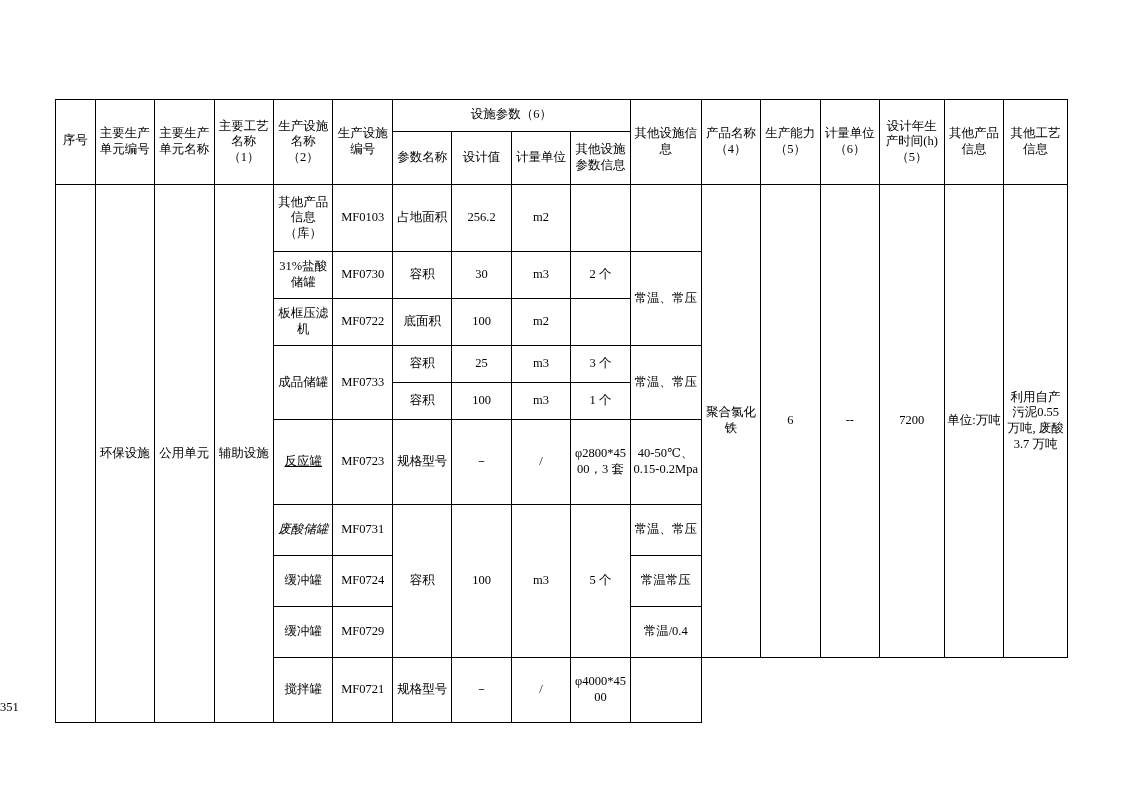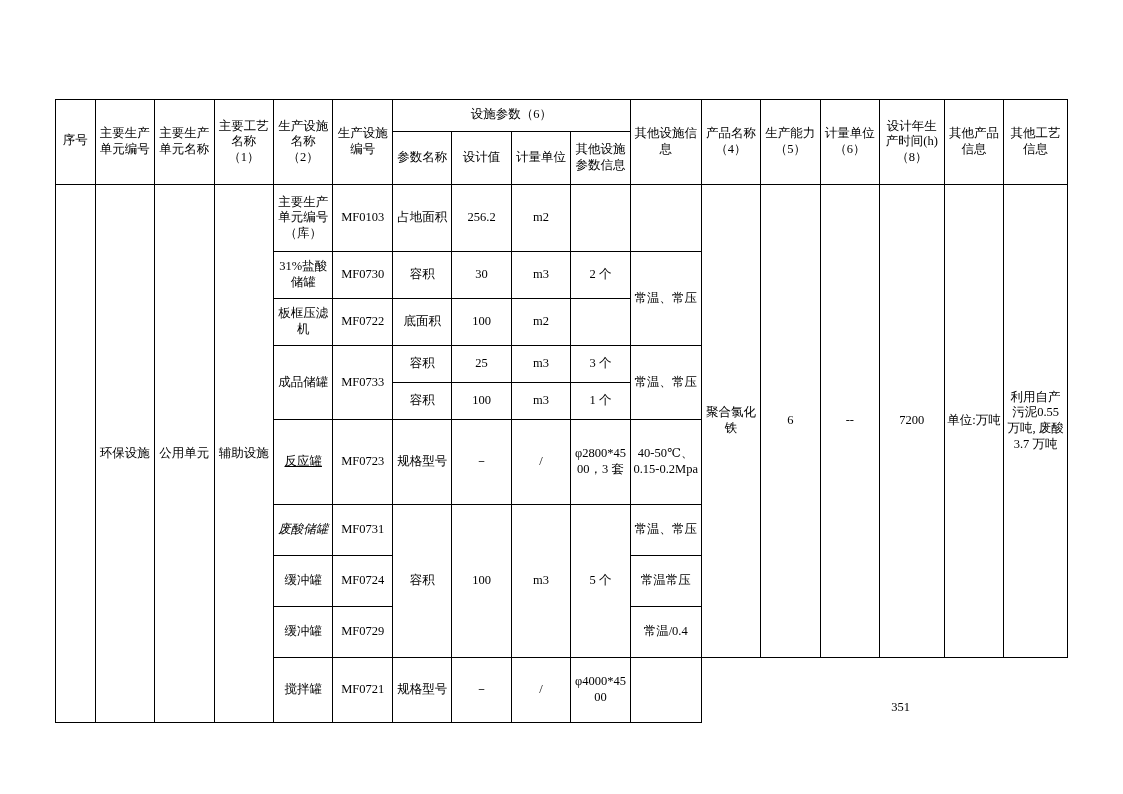--- a/index.html
+++ b/index.html
@@ -45,21 +45,21 @@
   }
   .hdr-tall {
     height: 78px;
     font-family: Liberation Mono, monospace;
   }
   .page-number {
     position: absolute;
     left: 0;
     top: 700px;
     width: 910px;
-    text-align: right;
+    text-align: left;
     font-size: 12.5px;
     font-family: "Liberation Serif", "DejaVu Serif", serif;
   }
   
   col.c-seq      { width: 38px; }
   col.c-unitno   { width: 57px; }
   col.c-unitname { width: 57px; }
   col.c-proc     { width: 57px; }
   col.c-facname  { width: 57px; }
   col.c-facno    { width: 57px; }
@@ -106,39 +106,39 @@
         <th rowspan="2">主要生产单元编号</th>
         <th rowspan="2">主要生产单元名称</th>
         <th rowspan="2">主要工艺名称（1）</th>
         <th rowspan="2">生产设施名称（2）</th>
         <th rowspan="2">生产设施编号</th>
         <th colspan="4">设施参数（6）</th>
         <th rowspan="2">其他设施信息</th>
         <th rowspan="2">产品名称（4）</th>
         <th rowspan="2">生产能力（5）</th>
         <th rowspan="2">计量单位（6）</th>
-        <th rowspan="2">设计年生产时间(h)（8）</th>
+        <th rowspan="2">设计年生产时间(h)（5）</th>
         <th rowspan="2">其他产品信息</th>
         <th rowspan="2">其他工艺信息</th>
       </tr>
       <tr>
         <th>参数名称</th>
         <th>设计值</th>
         <th>计量单位</th>
         <th>其他设施参数信息</th>
       </tr>
     </thead>
     <tbody>
 
       <tr>
         <td rowspan="10"></td>
         <td rowspan="10">环保设施</td>
         <td rowspan="10">公用单元</td>
         <td rowspan="10">辅助设施</td>
-        <td style="height:60px;">主要生产单元编号（库）</td>
+        <td style="height:60px;">其他产品信息（库）</td>
         <td>MF0103</td>
         <td>占地面积</td>
         <td>256.2</td>
         <td>m2</td>
         <td></td>
         <td></td>
         <td rowspan="9">聚合氯化铁</td>
         <td rowspan="9">6</td>
         <td rowspan="9">--</td>
         <td rowspan="9">7200</td>

